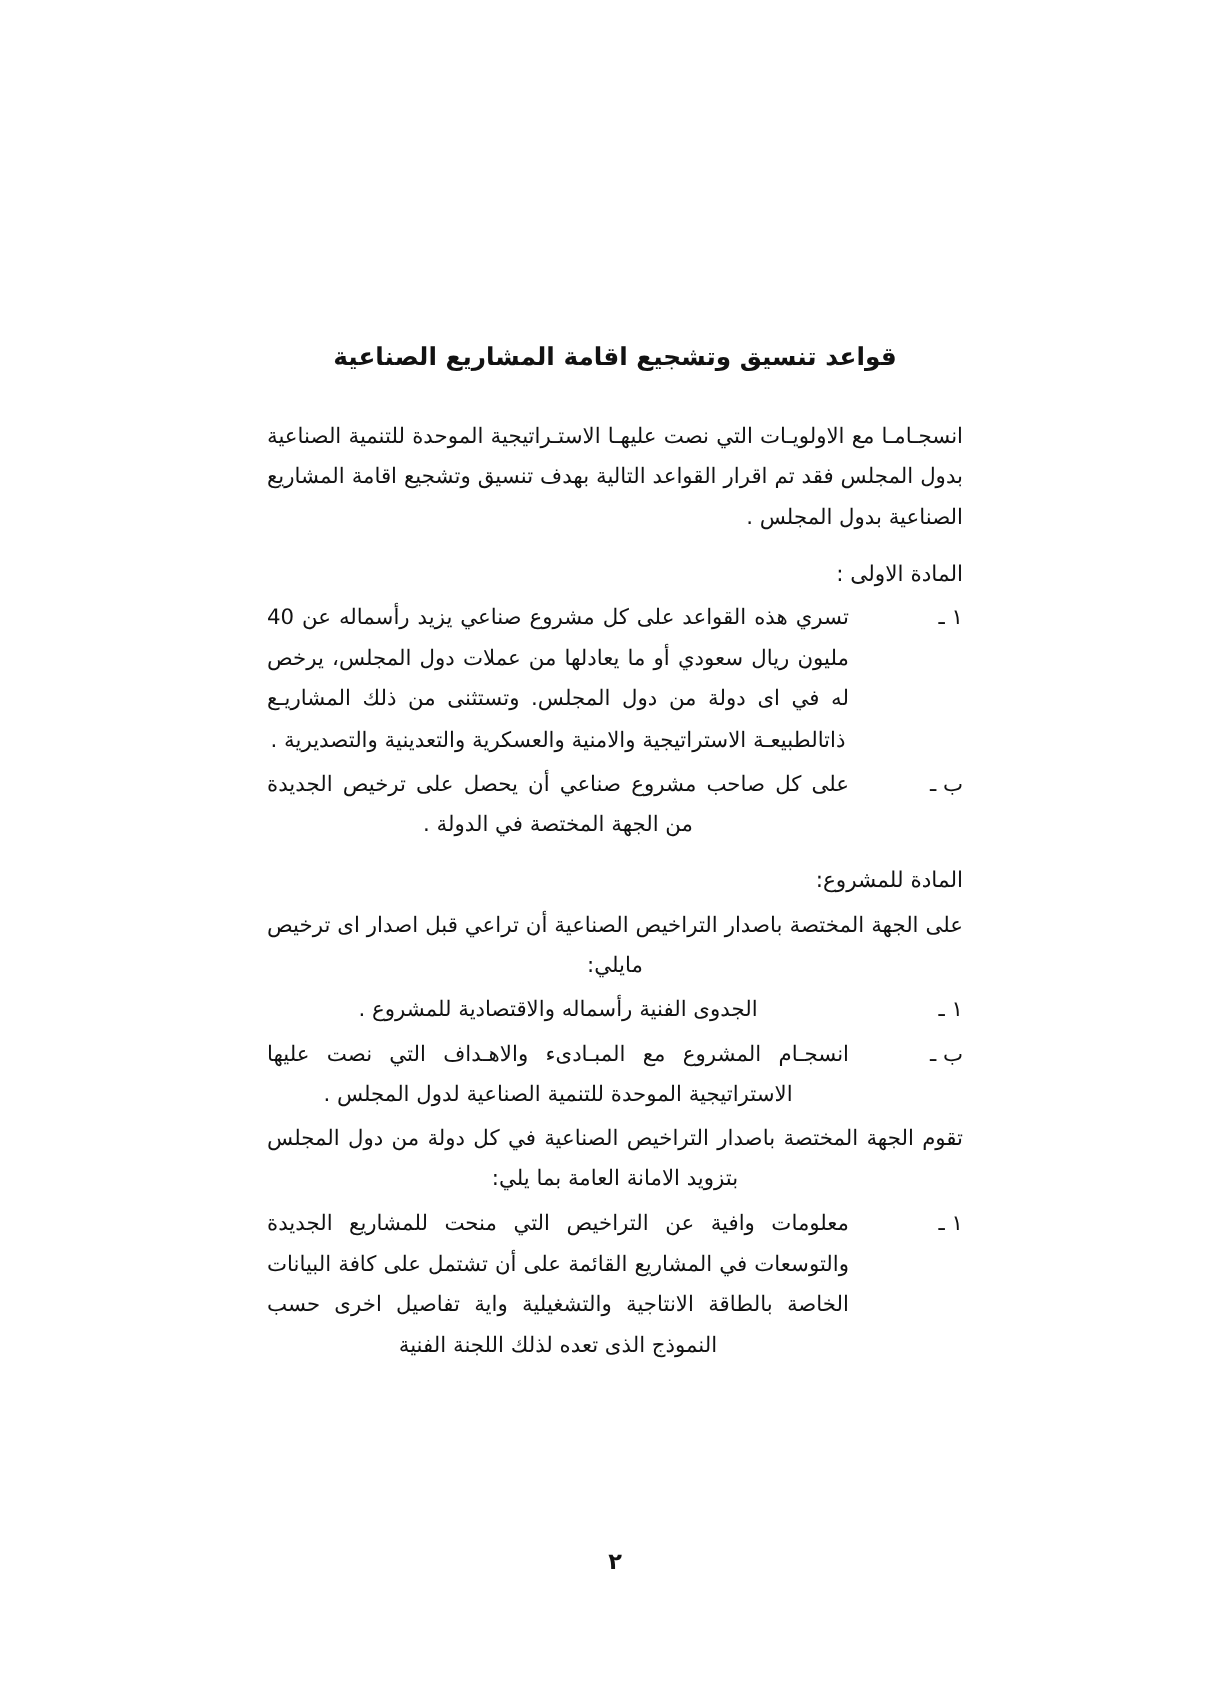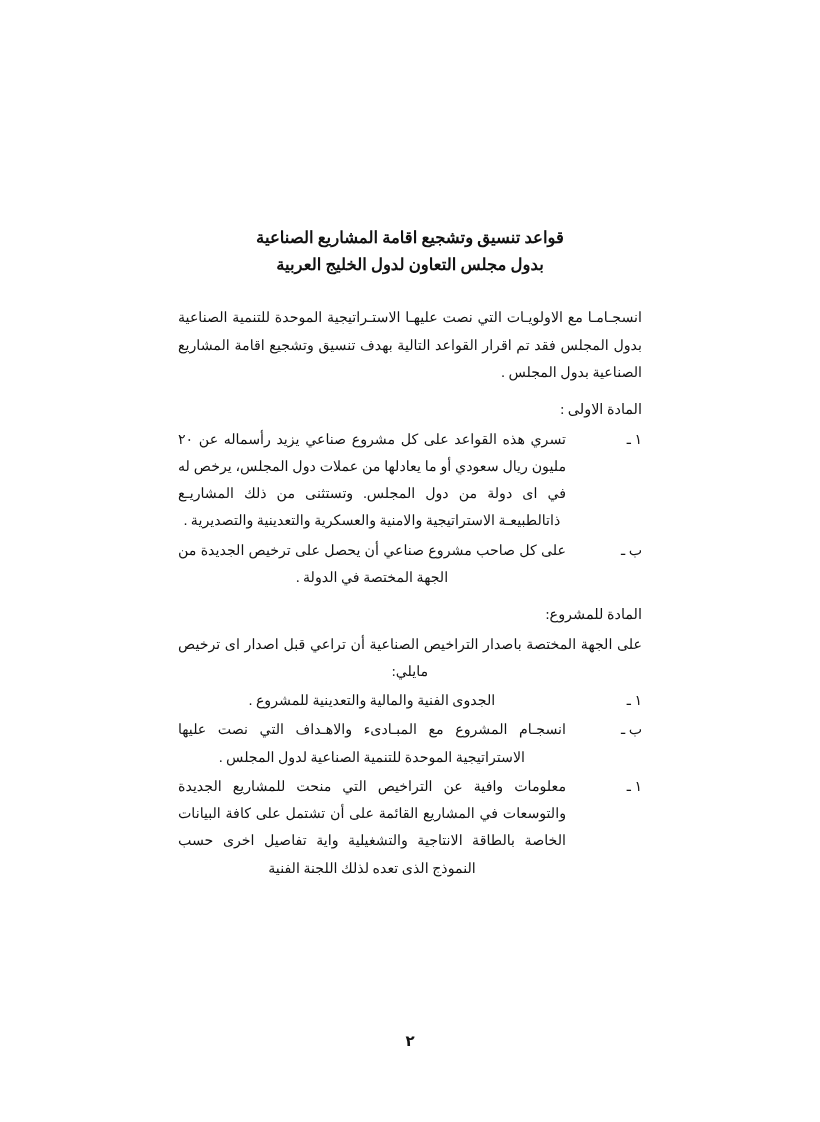--- a/index.html
+++ b/index.html
@@ -15,21 +15,20 @@
     color: #121212;
     overflow: hidden;
   }
   .page {
     position: absolute;
     top: 0; left: 0;
     width: 820px;
     height: 1122px;
     box-sizing: border-box;
     padding: 225px 178px 64px 178px;
-    font-family: Liberation Serif, serif;
   }
   .doc-title {
     text-align: center;
     font-weight: bold;
     font-size: 16.5px;
     line-height: 1.62;
     letter-spacing: 0.2px;
     margin: 0 0 26px 0;
   }
   .doc-title .line {
@@ -94,46 +93,46 @@
     font-weight: bold;
   }
 </style>
 </head>
 <body>
 
 <div class="page">
 
   <div class="doc-title">
     <span class="line">قواعد تنسيق وتشجيع اقامة المشاريع الصناعية</span>
-    <span class="line">بدول مجلس التعاون لدول الخليج العربية</span>
   </div>
 
   <p class="para intro">انسجـامـا مع الاولويـات التي نصت عليهـا الاستـراتيجية الموحدة للتنمية الصناعية بدول المجلس فقد تم اقرار القواعد التالية بهدف تنسيق وتشجيع اقامة المشاريع الصناعية بدول المجلس .</p>
 
   <div class="heading">المادة الاولى :</div>
   <div class="clause">
     <span class="marker">١ ـ</span>
-    <span class="body">تسري هذه القواعد على كل مشروع صناعي يزيد رأسماله عن ٢٠ مليون ريال سعودي أو ما يعادلها من عملات دول المجلس، يرخص له في اى دولة من دول المجلس. وتستثنى من ذلك المشاريـع ذاتالطبيعـة الاستراتيجية والامنية والعسكرية والتعدينية والتصديرية .</span>
+    <span class="body">تسري هذه القواعد على كل مشروع صناعي يزيد رأسماله عن 40 مليون ريال سعودي أو ما يعادلها من عملات دول المجلس، يرخص له في اى دولة من دول المجلس. وتستثنى من ذلك المشاريـع ذاتالطبيعـة الاستراتيجية والامنية والعسكرية والتعدينية والتصديرية .</span>
   </div>
   <div class="clause">
     <span class="marker">ب ـ</span>
     <span class="body">على كل صاحب مشروع صناعي أن يحصل على ترخيص الجديدة من الجهة المختصة في الدولة .</span>
   </div>
 
   <div class="heading">المادة للمشروع:</div>
   <div class="simple center-last">على الجهة المختصة باصدار التراخيص الصناعية أن تراعي قبل اصدار اى ترخيص مايلي:</div>
   <div class="clause">
     <span class="marker">١ ـ</span>
-    <span class="body">الجدوى الفنية والمالية والتعدينية للمشروع .</span>
+    <span class="body">الجدوى الفنية رأسماله والاقتصادية للمشروع .</span>
   </div>
   <div class="clause">
     <span class="marker">ب ـ</span>
     <span class="body">انسجـام المشروع مع المبـادىء والاهـداف التي نصت عليها الاستراتيجية الموحدة للتنمية الصناعية لدول المجلس .</span>
   </div>
 
+  <div class="simple center-last">تقوم الجهة المختصة باصدار التراخيص الصناعية في كل دولة من دول المجلس بتزويد الامانة العامة بما يلي:</div>
   <div class="clause">
     <span class="marker">١ ـ</span>
     <span class="body">معلومات وافية عن التراخيص التي منحت للمشاريع الجديدة والتوسعات في المشاريع القائمة على أن تشتمل على كافة البيانات الخاصة بالطاقة الانتاجية والتشغيلية واية تفاصيل اخرى حسب النموذج الذى تعده لذلك اللجنة الفنية</span>
   </div>
 
 </div>
 
 <div class="page-number">٢</div>
 
 </body></html>

